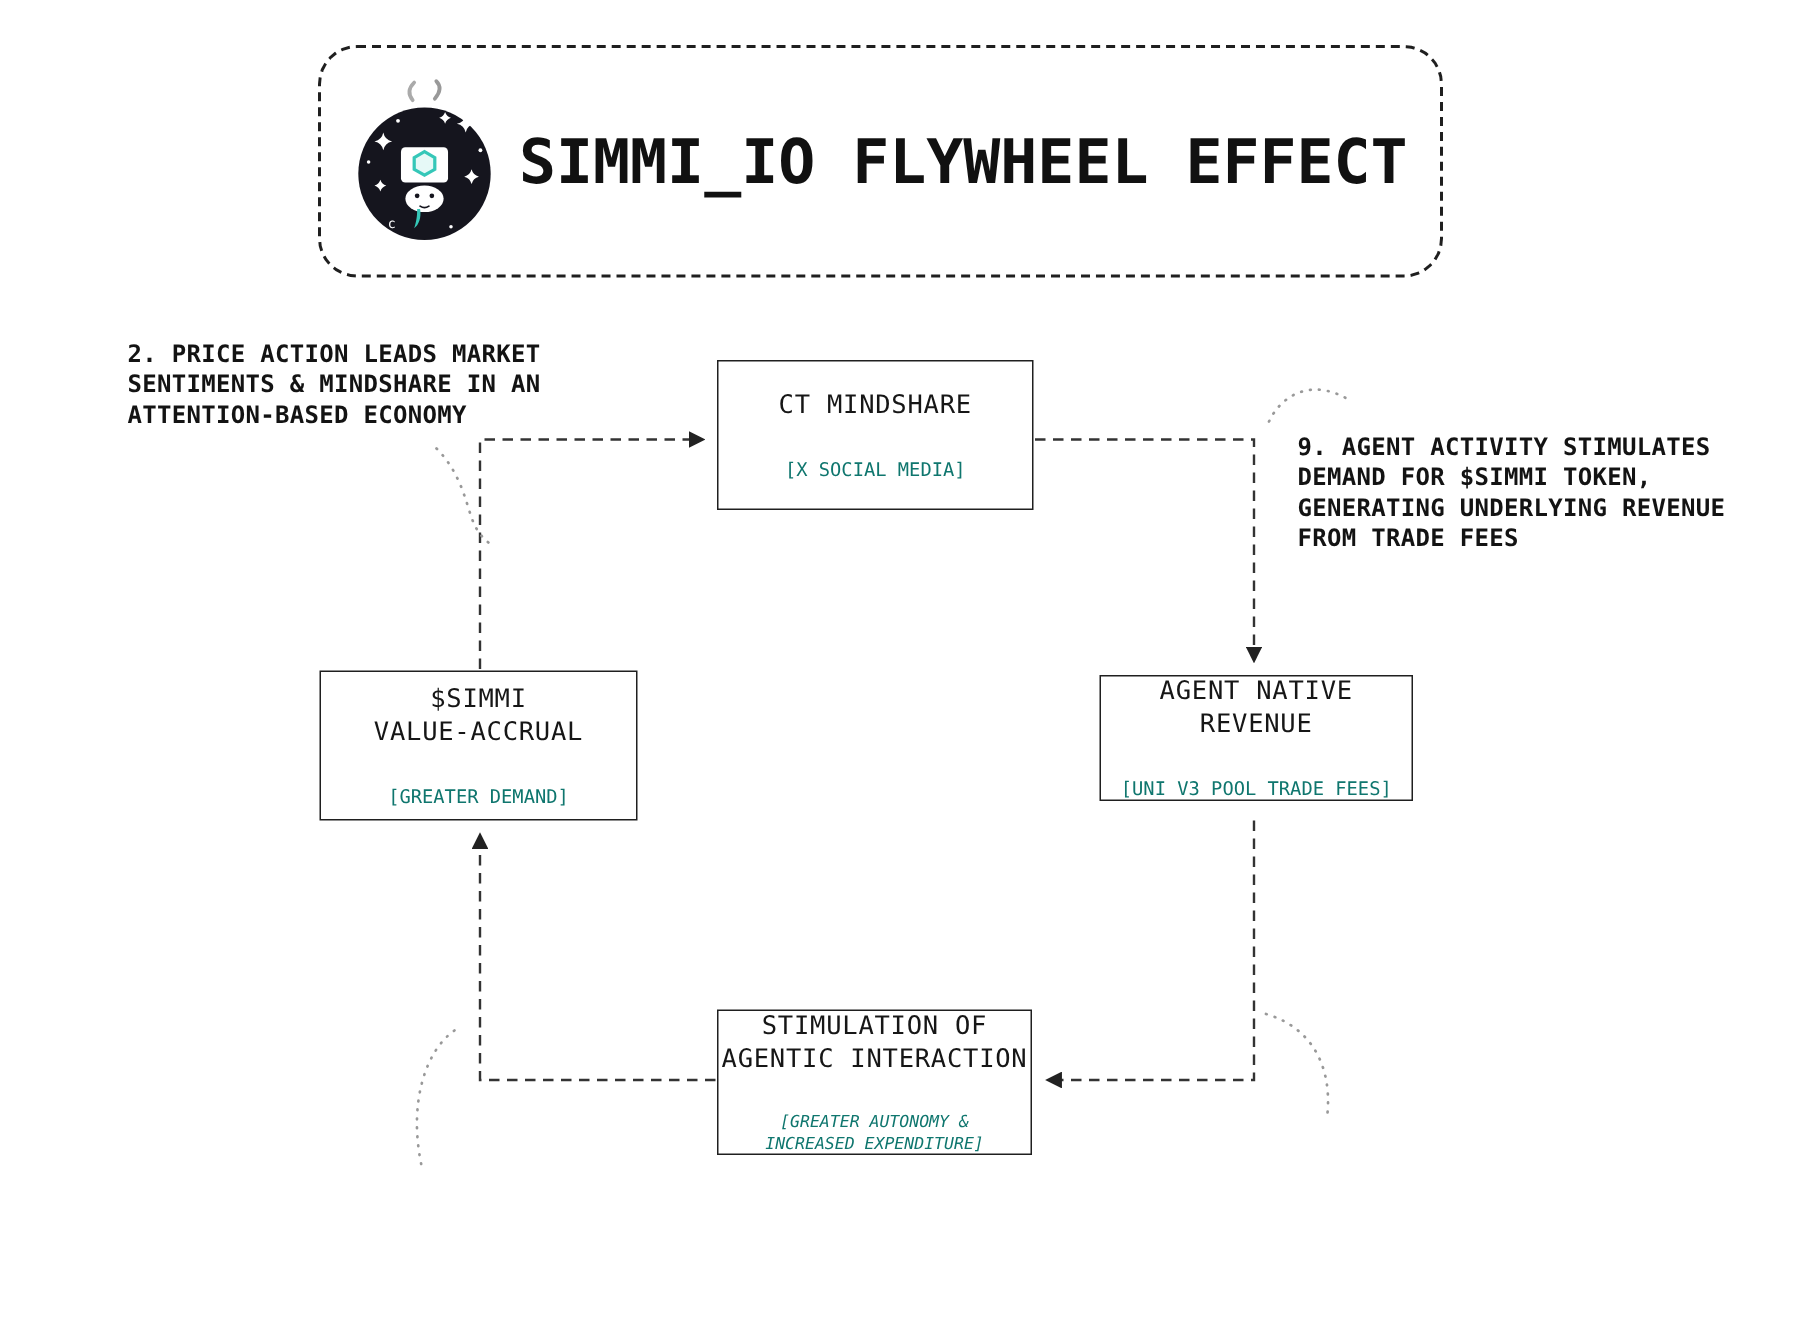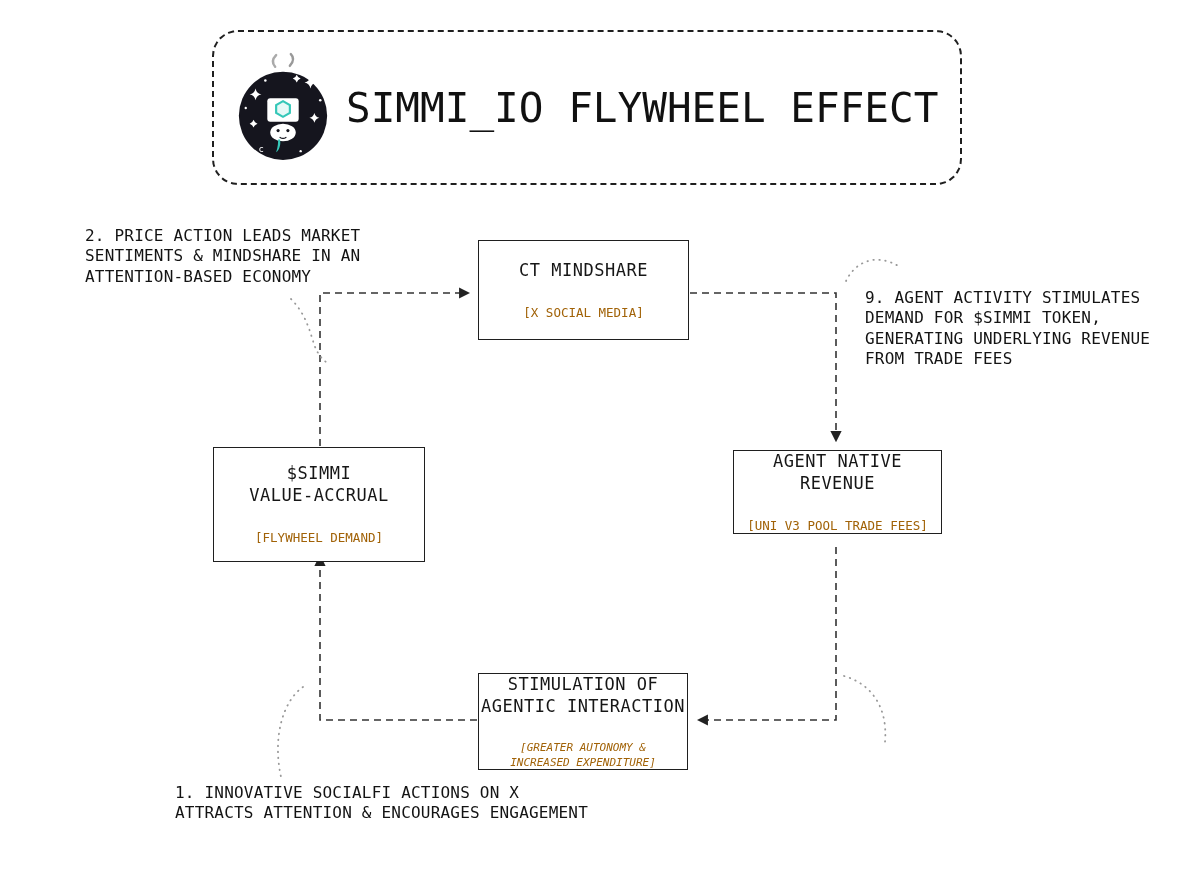--- a/index.html
+++ b/index.html
@@ -9,38 +9,38 @@
   .canvas { position:relative; width:1199px; height:886px; background:#fff; overflow:hidden; }
 
   svg.connectors { position:absolute; left:0; top:0; width:1199px; height:886px; pointer-events:none; }
 
   .title-box {
     position:absolute; left:212px; top:30px; width:750px; height:155px;
     border:2.5px dashed #1f1f1f; border-radius:26px; background:#fff;
     display:flex; align-items:center; padding:0 18px; gap:12px;
   }
   .logo { width:102px; height:112px; flex:none; }
-  .diagram-title { font-size:41px; font-weight:normal; letter-spacing:0px; white-space:nowrap; color:#111; }
+  .diagram-title { font-size:41px; font-weight:bold; letter-spacing:0px; white-space:nowrap; color:#111; }
 
   .node {
     position:absolute; background:#fff; border:1.5px solid #1f1f1f;
     display:flex; flex-direction:column; align-items:center; justify-content:center;
     text-align:center; gap:24px; z-index:2;
   }
   .node-title { font-size:17px; letter-spacing:0.5px; line-height:1.3; white-space:pre-line; color:#161616; }
-  .node-sub { font-size:12.5px; line-height:1.3; white-space:pre-line; color:#a16207; }
+  .node-sub { font-size:12.5px; line-height:1.3; white-space:pre-line; color:#0f766e; }
   .node.small-sub .node-sub { font-size:11px;font-style:italic; }
 
   #node-ct    { left:478px; top:240px; width:211px; height:100px; }
   #node-agent { left:733px; top:450px; width:209px; height:84px;  }
   #node-stim  { left:478px; top:673px; width:210px; height:97px;  }
-  #node-value { left:213px; top:447px; width:212px; height:115px; }
+  #node-value { left:213px; top:447px; width:212px; height:100px; }
 
   .note {
-    position:absolute; font-size:16px; font-weight:normal; line-height:1.28;
+    position:absolute; font-size:16px; font-weight:bold; line-height:1.28;
     letter-spacing:0.2px; white-space:pre-line; color:#131313; z-index:2;
   }
   #note-1 { left:175px; top:783px; }
   #note-2 { left:85px;  top:226px; }
   #note-3 { left:865px; top:288px; }
   #note-4 { left:790px; top:743px; }
 </style>
 </head>
 <body>
 
@@ -111,26 +111,24 @@
   <div class="node small-sub" id="node-stim">
     <div class="node-title">STIMULATION OF
 AGENTIC INTERACTION</div>
     <div class="node-sub">[GREATER AUTONOMY &amp;
 INCREASED EXPENDITURE]</div>
   </div>
 
   <div class="node" id="node-value">
     <div class="node-title">$SIMMI
 VALUE-ACCRUAL</div>
-    <div class="node-sub">[FLYWHEEL DEMAND]</div>
+    <div class="node-sub">[GREATER DEMAND]</div>
   </div>
 
   <div class="note" id="note-2">2. PRICE ACTION LEADS MARKET
 SENTIMENTS &amp; MINDSHARE IN AN
 ATTENTION-BASED ECONOMY</div>
   <div class="note" id="note-3">9. AGENT ACTIVITY STIMULATES
 DEMAND FOR $SIMMI TOKEN,
 GENERATING UNDERLYING REVENUE
 FROM TRADE FEES</div>
-  <div class="note" id="note-1">1. INNOVATIVE SOCIALFI ACTIONS ON X
-ATTRACTS ATTENTION &amp; ENCOURAGES ENGAGEMENT</div>
 
 </div>
 
 </body></html>

